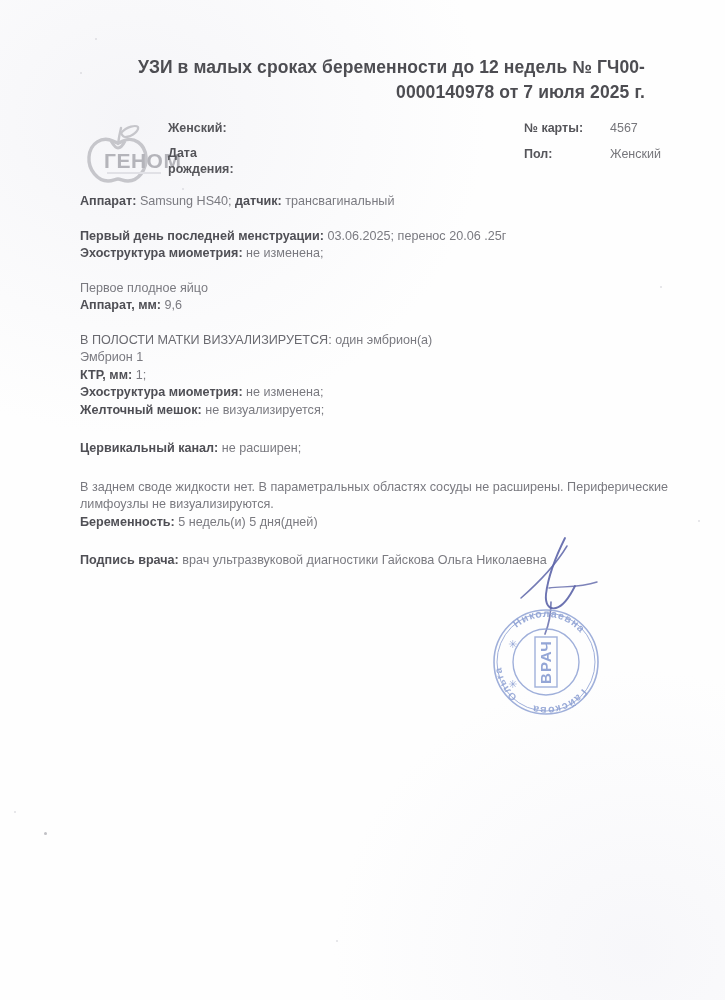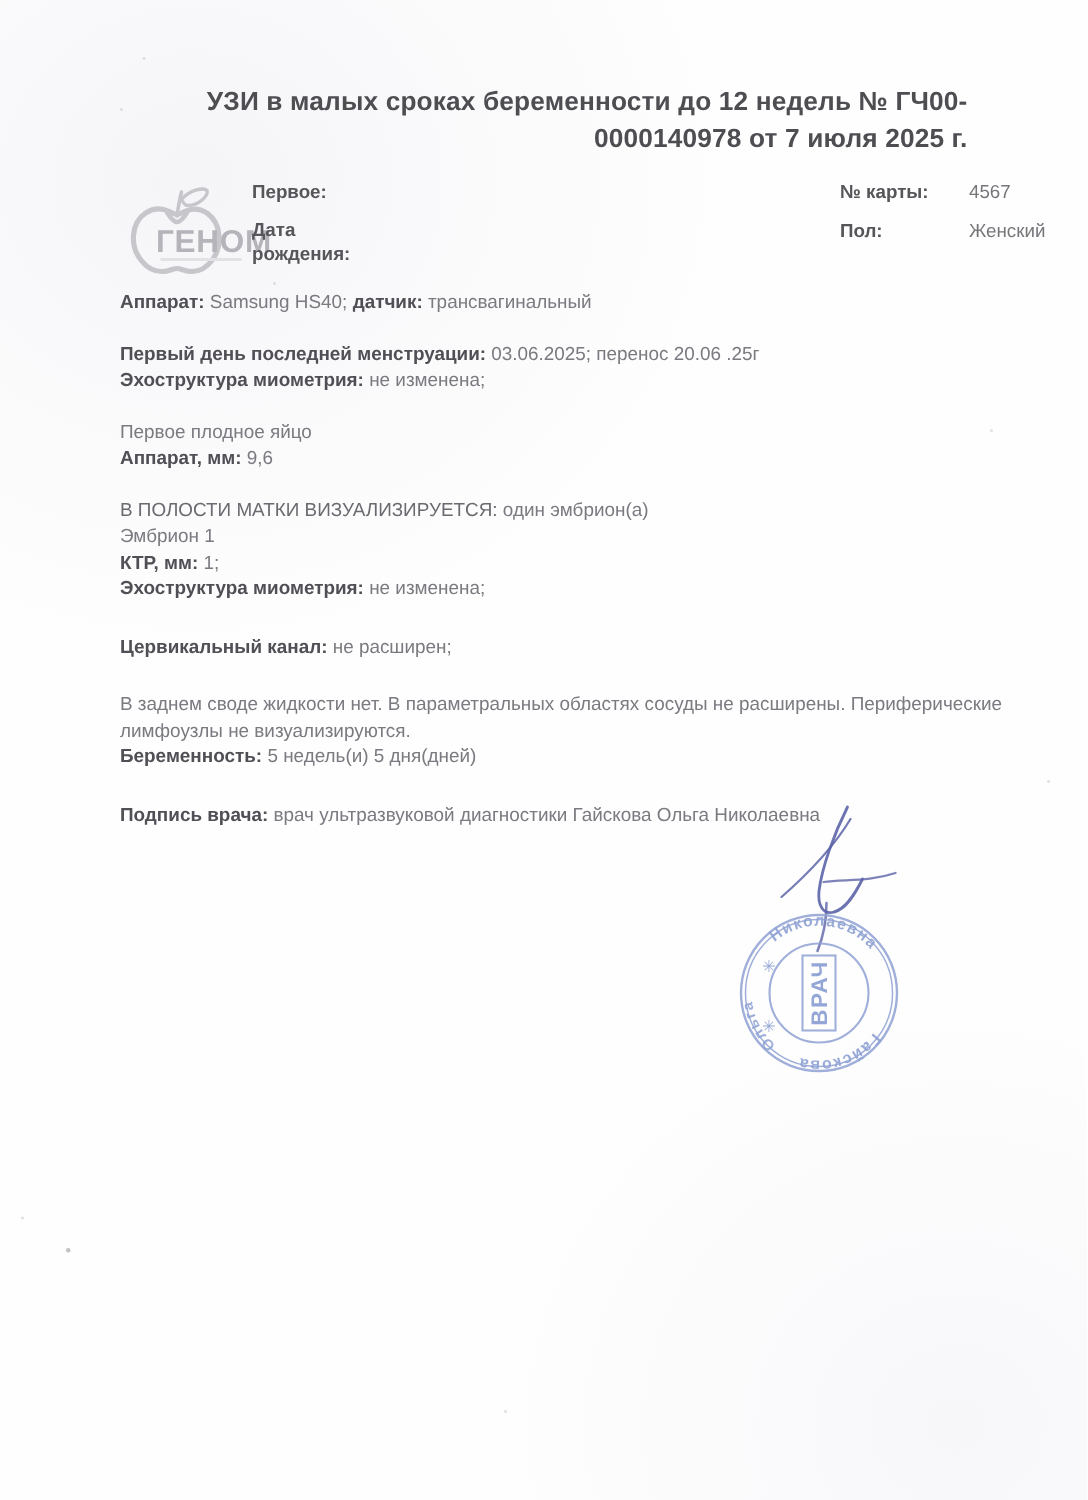--- a/index.html
+++ b/index.html
@@ -82,21 +82,21 @@
     margin-bottom: 9px;
     font-size: 12.5px;
     line-height: 1.28;
   }
   .fld-label {
     font-weight: bold;
     color: #55555a;
     width: 108px;
     flex: 0 0 auto;
   }
-  .hdr-right .fld-label { width: 86px; margin-left: 36px; }
+  .hdr-right .fld-label { width: 86px; }
   .fld-value {
     color: #76767b;
     font-weight: normal;
   }
   .fld.tight { margin-bottom: 3px; }
 
   
   .body-wrap {
     position: absolute;
     left: 80px;
@@ -173,21 +173,21 @@
       <path d="M41 9 C47 2 56 1 58 3 C59 6 53 13 45 13 C43 13 42 11 41 9 Z" fill="none" stroke="#c6c6cb" stroke-width="2.2"></path>
 
       <text x="24" y="44" font-family="Liberation Sans, sans-serif" font-size="21" font-weight="bold" fill="#b4b4ba" letter-spacing="0.5">ГЕНОМ</text>
 
       <rect x="27" y="48" width="54" height="2" fill="#e1e1e6"></rect>
     </svg>
   </div>
 
   <div class="hdr-left">
     <div class="fld">
-      <span class="fld-label">Первое:</span>
+      <span class="fld-label">Женский:</span>
       <span class="fld-value"></span>
     </div>
     <div class="fld tight">
       <span class="fld-label">
         <span style="display:block">Дата</span>
         <span style="display:block">рождения:</span>
       </span>
       <span class="fld-value"></span>
     </div>
   </div>
@@ -242,20 +242,24 @@
     <div class="ln">
       <span>Эмбрион 1</span>
     </div>
     <div class="ln">
       <b>КТР, мм:</b>
       <span>1;</span>
     </div>
     <div class="ln">
       <b>Эхоструктура миометрия:</b>
       <span>не изменена;</span>
+    </div>
+    <div class="ln">
+      <b>Желточный мешок:</b>
+      <span>не визуализируется;</span>
     </div>
 
     <div class="gap-lg"></div>
 
     <div class="ln">
       <b>Цервикальный канал:</b>
       <span>не расширен;</span>
     </div>
 
     <div class="gap-lg"></div>

